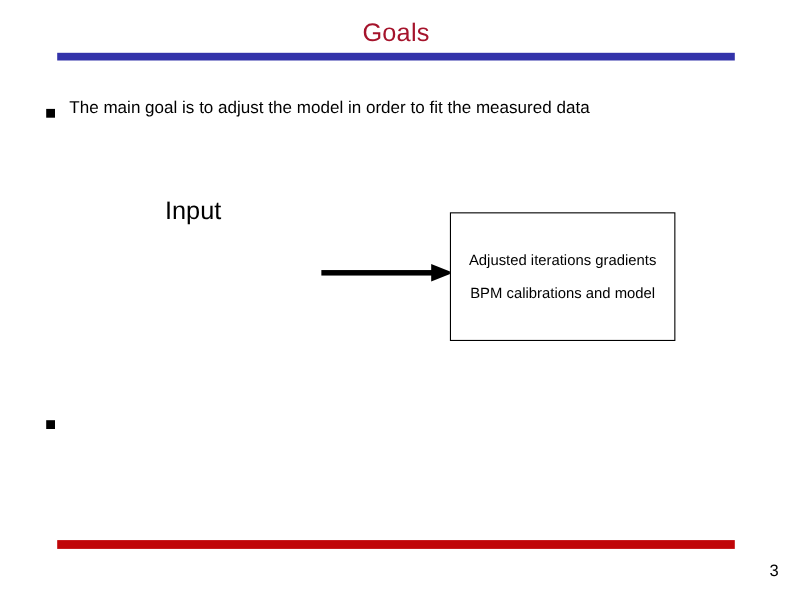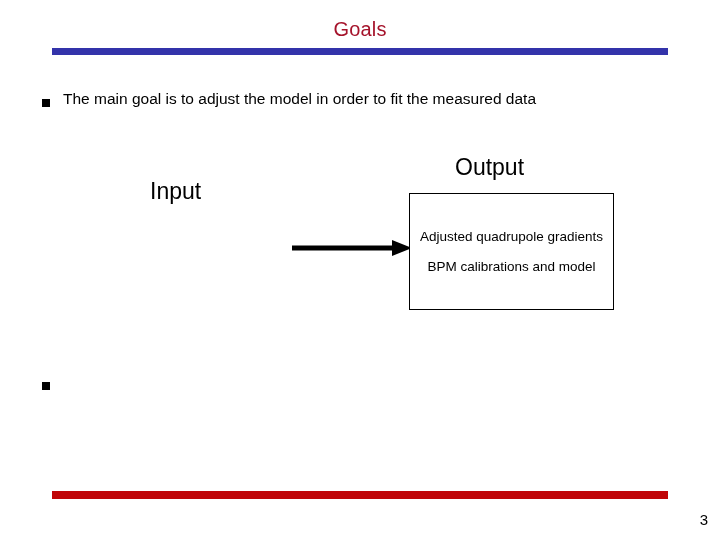--- a/index.html
+++ b/index.html
@@ -17,21 +17,21 @@
     color: #000000;
   }
 
   
   #slide-title {
     position: absolute;
     left: 0;
     top: 16px;
     width: 720px;
     text-align: center;
-    font-size: 20px;
+    font-size: 23px;
     line-height: 26px;
     color: #A5132B;
     letter-spacing: 0.2px;
     white-space: nowrap;
   }
 
   
   .rule-blue {
     position: absolute;
     left: 52px;
@@ -155,31 +155,30 @@
 
   <div class="bullet-row" id="bullet-1">
     <span class="bullet-marker">
       <span class="bullet-square"></span>
     </span>
     <span class="bullet-text">The main goal is to adjust the model in order to fit the measured data</span>
   </div>
 
   <div class="column-head" id="head-input">Input</div>
 
-  <div class="column-head" id="head-output">Output</div>
 
   <div id="flow-arrow">
     <svg width="120" height="20" viewBox="0 0 120 20" xmlns="http://www.w3.org/2000/svg">
       <rect x="0" y="7.5" width="104" height="5" fill="#000000"></rect>
       <polygon points="100,2 120,10 100,18" fill="#000000"></polygon>
     </svg>
   </div>
 
   <div id="output-box">
-    <div class="output-line" id="output-item-1">Adjusted quadrupole gradients</div>
+    <div class="output-line" id="output-item-1">Adjusted iterations gradients</div>
     <div class="output-line" id="output-item-2">BPM calibrations and model</div>
   </div>
 
   <div class="bullet-row" id="bullet-2">
     <span class="bullet-marker">
       <span class="bullet-square"></span>
     </span>
     <span class="bullet-text">
     </span>
   </div>

